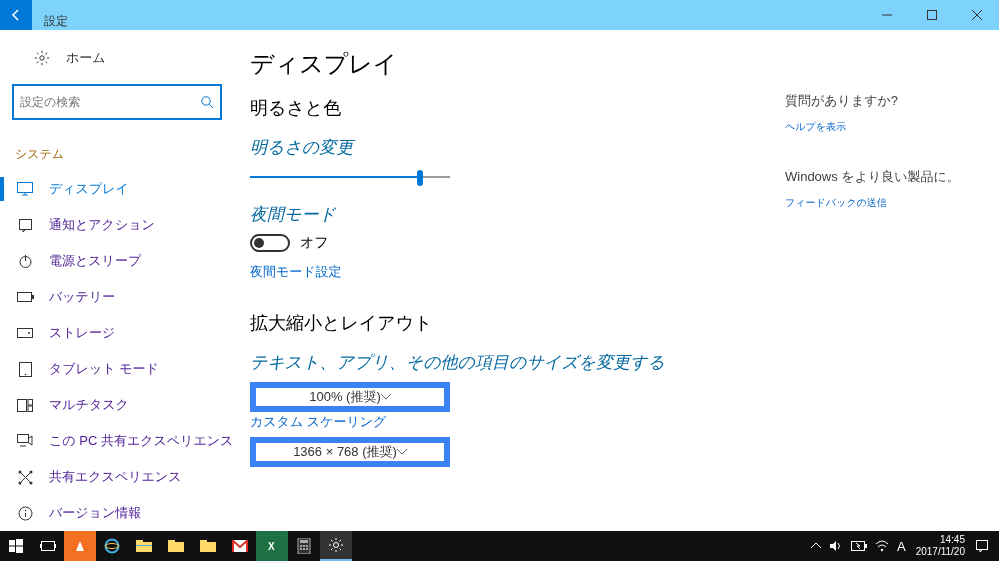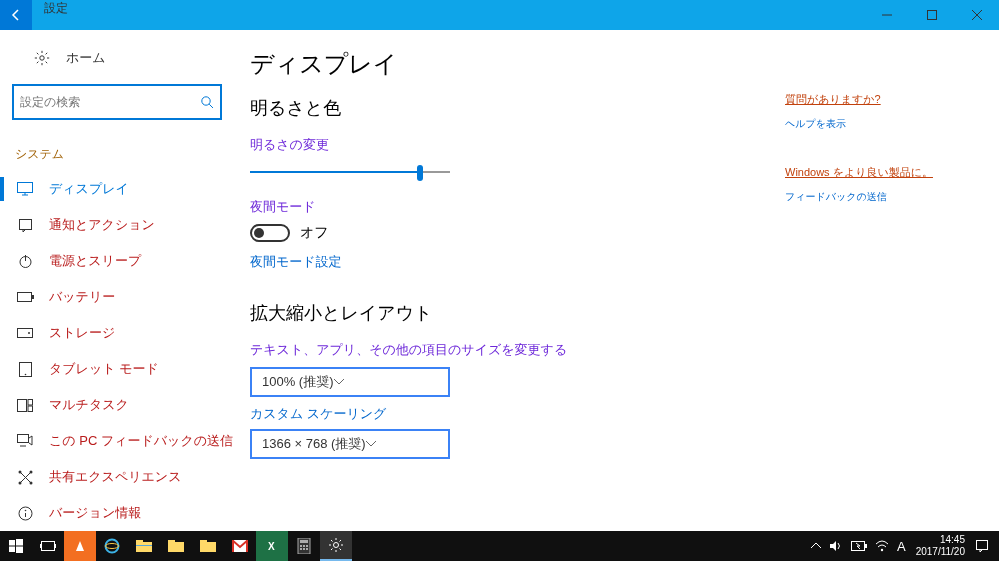--- a/index.html
+++ b/index.html
@@ -1,71 +1,71 @@
 <!DOCTYPE html>
 <html><head>
   <meta charset="utf-8">
   <style>
     * { margin: 0; padding: 0; box-sizing: border-box; font-family: "Yu Gothic UI", "Segoe UI", Meiryo, sans-serif; }
     html, body { width: 999px; height: 561px; overflow: hidden; background: #fff; }
 
     .window { width: 999px; height: 531px; position: relative; background: #fff; }
 
     
-    .titlebar { height: 30px; display: flex; align-items: flex-start; background: #0ea5e9; }
+    .titlebar { height: 30px; display: flex; align-items: flex-end; background: #7dd3fc; }
     .back-btn { width: 32px; height: 30px; background: #0078d7; color: #fff; display: flex; align-items: center; justify-content: center; cursor: pointer; }
     .titlebar-title { margin-left: 12px; font-size: 12px; color: #333; }
     .win-controls { margin-left: auto; display: flex; height: 30px; }
     .win-btn { width: 45px; height: 30px; display: flex; align-items: center; justify-content: center; font-size: 12px; color: #333; cursor: pointer; }
 
     .body { display: flex; height: 501px; }
 
     
     .sidebar { width: 234px; padding-top: 10px; }
     .home-row { display: flex; align-items: center; height: 36px; padding-left: 32px; font-size: 13px; color: #333; cursor: pointer; }
     .home-row .icon { width: 20px; margin-right: 14px; display: flex; justify-content: center; }
     .search-box { margin: 8px 12px 10px 12px; height: 30px; border: 2px solid #0078d7; display: flex; align-items: center; padding: 16px 6px; }
     .search-box input { flex: 1; border: none; outline: none; font-size: 12px; color: #888; background: transparent; }
     .search-box .icon { color: #0078d7; font-size: 13px; }
     .group-label { padding: 16px 0 8px 15px; font-size: 12px; color: #a16207; }
-    .nav-item { display: flex; align-items: center; height: 36px; padding-left: 15px; font-size: 13px; color: #b91c1c; cursor: pointer; position: relative; }
+    .nav-item { display: flex; align-items: center; height: 36px; padding-left: 15px; font-size: 13px; color: #4c1d95; cursor: pointer; position: relative; }
     .nav-item .icon { width: 20px; margin-right: 14px; color: #333; display: flex; justify-content: center; }
     .nav-item.active { color: #0078d7; }
     .nav-item.active .icon { color: #0078d7; }
     .nav-item.active::before { content: ""; position: absolute; left: 0; top: 6px; bottom: 6px; width: 4px; background: #0078d7; }
 
     
     .main { flex: 1; padding: 18px 24px 0 16px; overflow: hidden; display: flex; }
     .content { width: 520px; }
     .page-title { font-size: 24px; font-weight: 400; margin-bottom: 16px; }
     .section-title { font-size: 18px; font-weight: 400; margin-top: 4px; margin-bottom: 16px; }
     .section-title.mt { margin-top: 24px; }
-    .sub-label { font-size: 13px; color: #6d28d9; margin-bottom: 8px; }
+    .sub-label { font-size: 17px; color: #0369a1; margin-bottom: 8px; font-style: italic; }
 
     
     .slider { width: 200px; height: 20px; position: relative; margin-bottom: 16px; }
     .slider-track { position: absolute; top: 9px; height: 2px; width: 100%; background: #999; }
     .slider-fill { position: absolute; top: 9px; height: 2px; background: #0078d7; }
     .slider-thumb { position: absolute; top: 3px; width: 6px; height: 16px; background: #0078d7; border-radius: 3px; transform: translateX(-50%); }
 
     
     .toggle-row { display: flex; align-items: center; margin-bottom: 10px; }
     .toggle { width: 40px; height: 18px; border: 2px solid #333; border-radius: 9px; position: relative; cursor: pointer; margin-right: 10px; }
     .toggle-knob { width: 10px; height: 10px; border-radius: 50%; background: #333; position: absolute; top: 2px; left: 2px; }
     .toggle-text { font-size: 14px; }
 
     .link { color: #0066cc; font-size: 13px; cursor: pointer; margin-bottom: 6px; display: inline-block; }
 
     
-    .dropdown { width: 200px; height: 30px; border: 2px solid #3b82f6; display: flex; align-items: center; justify-content: flex-start; padding: 0 10px; font-size: 13px; color: #333; cursor: pointer; margin-bottom: 7px; }
+    .dropdown { width: 200px; height: 30px; border: 6px solid #3b82f6; display: flex; align-items: center; justify-content: center; padding: 0 10px; font-size: 13px; color: #333; cursor: pointer; margin-bottom: 0; }
 
     
     .right-pane { margin-left: auto; width: 190px; padding-top: 44px; }
     .rp-block { margin-bottom: 34px; }
-    .rp-title { font-size: 11px; color: #c2410c; margin-bottom: 10px; text-decoration: underline; }
+    .rp-title { font-size: 13px; color: #404040; margin-bottom: 10px; }
     .rp-link { font-size: 10px; color: #0066cc; cursor: pointer; }
 
     
     .taskbar { width: 999px; height: 30px; background: #101010; display: flex; align-items: center; color: #fff; }
     .tb-left { display: flex; height: 100%; }
     .tb-item { width: 32px; height: 30px; display: flex; align-items: center; justify-content: center; cursor: pointer; }
     .tb-item.settings { background: #333; border-bottom: 2px solid #76b9ed; }
     .tb-right { margin-left: auto; display: flex; align-items: center; height: 100%; padding-right: 6px; }
     .tray-icon { padding: 0 4px; font-size: 12px; cursor: pointer; }
     .clock { text-align: right; font-size: 10px; line-height: 1.2; padding: 0 6px; cursor: pointer; }
@@ -202,21 +202,21 @@
             <span>マルチタスク</span>
           </div>
           <div class="nav-item">
             <span class="icon">
               <svg width="16" height="14" viewBox="0 0 16 14">
                 <rect x="0.5" y="0.5" width="11" height="8" stroke="currentColor" fill="none"></rect>
                 <path d="M12 4 L15 2 L15 11 L12 9" stroke="currentColor" fill="none"></path>
                 <line x1="3" y1="12" x2="9" y2="12" stroke="currentColor"></line>
               </svg>
             </span>
-            <span>この PC フィードバックの送信</span>
+            <span>この PC 共有エクスペリエンス</span>
           </div>
           <div class="nav-item">
             <span class="icon">
               <svg width="15" height="15" viewBox="0 0 15 15">
                 <line x1="2" y1="2" x2="13" y2="13" stroke="currentColor"></line>
                 <line x1="13" y1="2" x2="2" y2="13" stroke="currentColor"></line>
                 <circle cx="2" cy="2" r="1.5" fill="currentColor"></circle>
                 <circle cx="13" cy="2" r="1.5" fill="currentColor"></circle>
                 <circle cx="2" cy="13" r="1.5" fill="currentColor"></circle>
                 <circle cx="13" cy="13" r="1.5" fill="currentColor"></circle>

